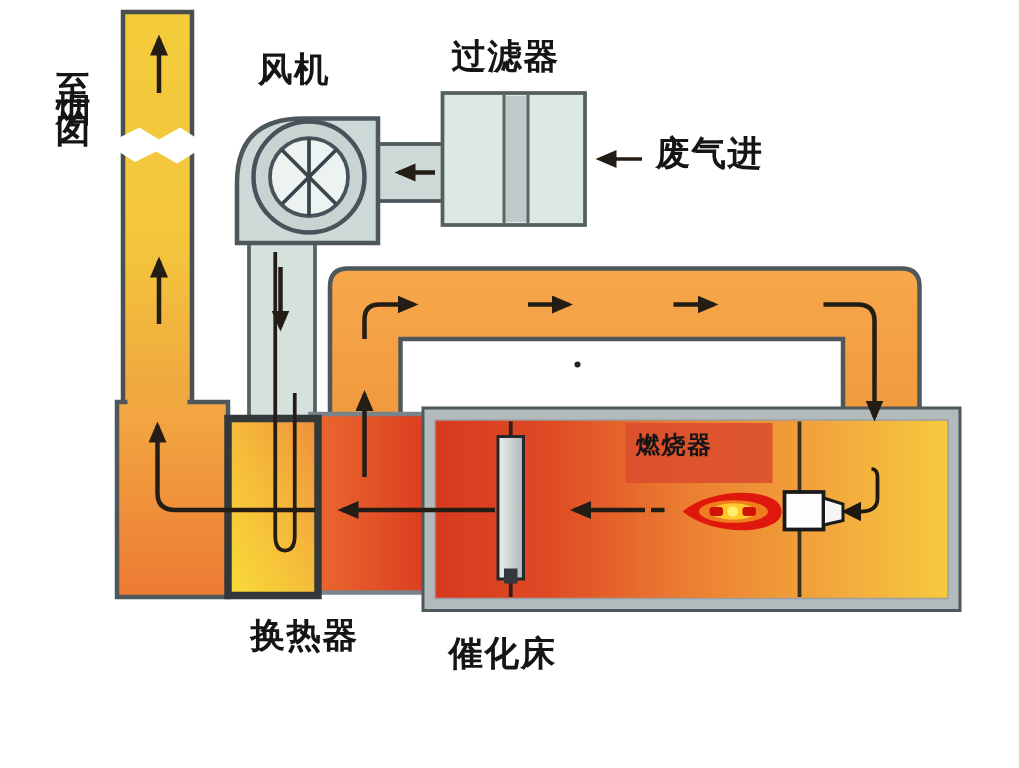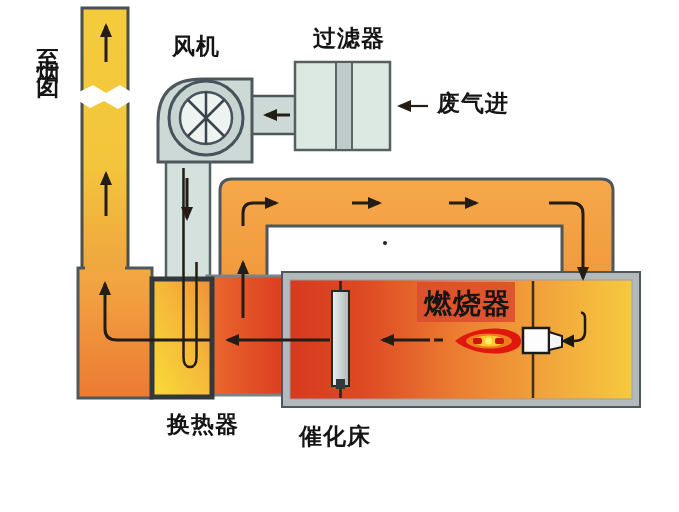--- a/index.html
+++ b/index.html
@@ -171,18 +171,18 @@
     <path d="M210,340 L117,340 Q105,340 105,329 L105,284" marker-end="url(#ah)"></path>
   </g>
 
   <circle cx="385" cy="243" r="2" fill="#222"></circle>
 
   <polygon points="79,92 93,85 106,93 120,85 131,92 131,101 118,109 104,101 90,108 79,101" fill="#ffffff"></polygon>
 </svg>
 
   <div class="lbl lbl-vert" style="left:36px;top:30px;">至烟囱</div>
   <div class="lbl" style="left:172px;top:36px;font-family:Liberation Mono, monospace;">风机</div>
-  <div class="lbl" style="left:301px;top:26px;margin-left:12px;">过滤器</div>
+  <div class="lbl" style="left:301px;top:26px;">过滤器</div>
   <div class="lbl" style="left:437px;top:91px;">废气进</div>
-  <div class="lbl" style="left:424px;top:289px;font-size:28px;">燃烧器</div>
+  <div class="lbl" style="left:424px;top:289px;font-size:16px;">燃烧器</div>
   <div class="lbl" style="left:167px;top:412px;">换热器</div>
   <div class="lbl" style="left:299px;top:424px;text-align:right;">催化床</div>
 </div>
 
 </body></html>

